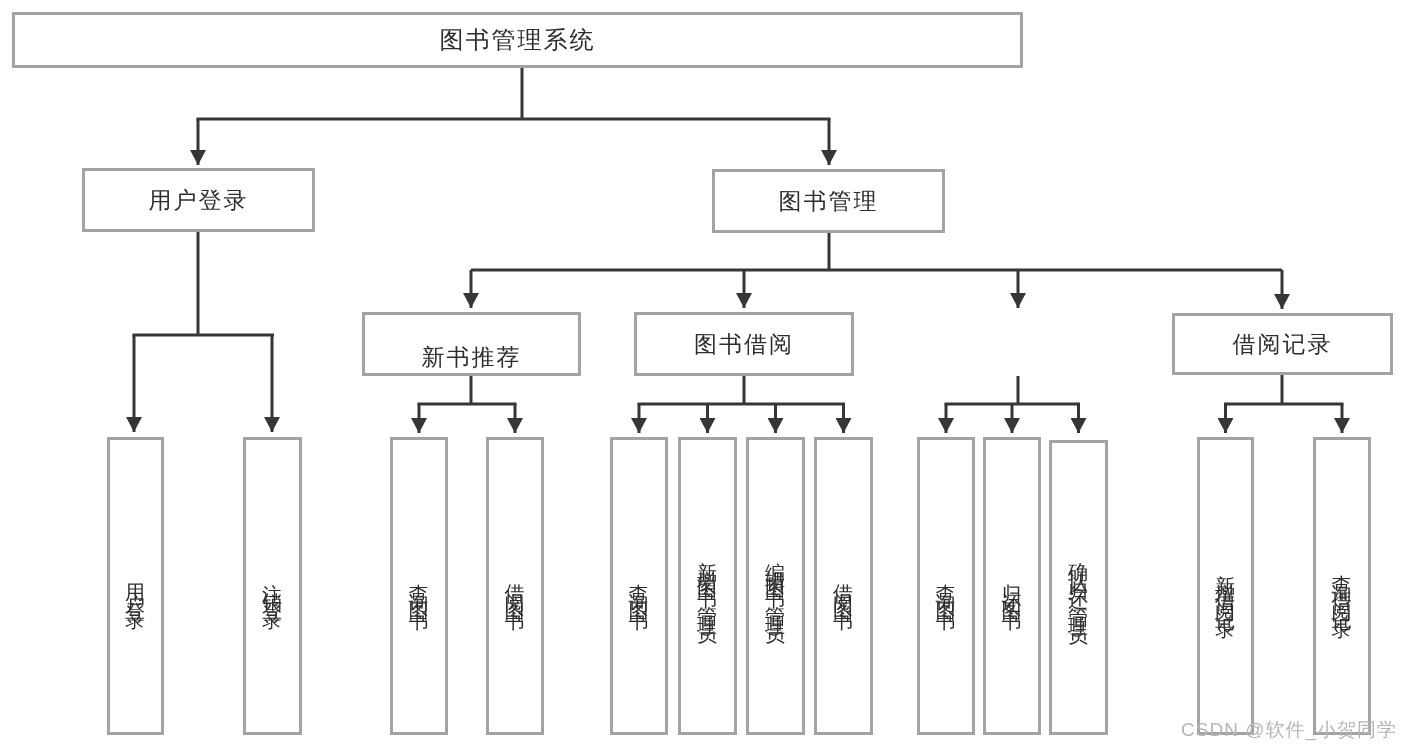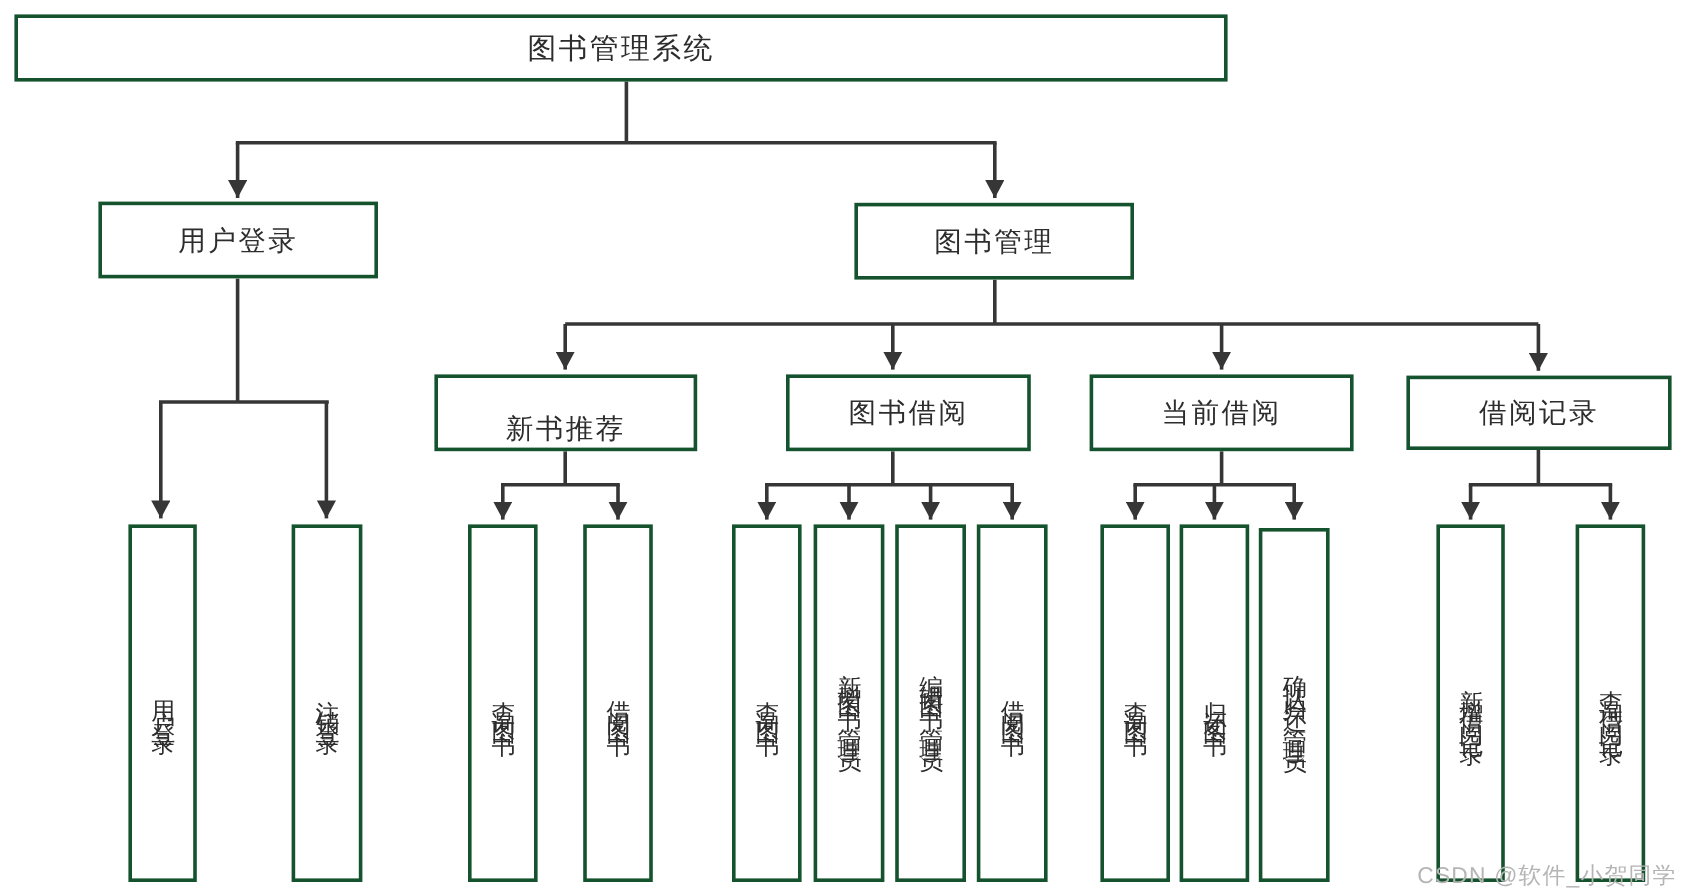--- a/index.html
+++ b/index.html
@@ -18,21 +18,21 @@
   .connectors {
     position: absolute;
     left: 0;
     top: 0;
     z-index: 1;
   }
   .node {
     position: absolute;
     box-sizing: border-box;
     background: #ffffff;
-    border: 3px solid #14532d;
+    border: 3px solid #a3a3a3;
     display: flex;
     align-items: center;
     justify-content: center;
     z-index: 2;
     color: #2d2d2d;
   }
   .hbox span {
     font-size: 23px;
     letter-spacing: 2px;
     white-space: nowrap;
@@ -124,25 +124,22 @@
   <div class="node hbox" style="left:82px; top:168px; width:233px; height:64px;">
     <span>用户登录</span>
   </div>
   <div class="node hbox" style="left:712px; top:169px; width:233px; height:64px;justify-content:center;">
     <span>图书管理</span>
   </div>
 
   <div class="node hbox" style="left:362px; top:312px; width:219px; height:64px;align-items:flex-end;">
     <span>新书推荐</span>
   </div>
-  <div class="node hbox" style="left:655px; top:312px; width:204px; height:64px;">
+  <div class="node hbox" style="left:634px; top:312px; width:220px; height:64px;">
     <span>图书借阅</span>
-  </div>
-  <div class="node hbox" style="left:908px; top:312px; width:220px; height:64px;">
-    <span>当前借阅</span>
   </div>
   <div class="node hbox" style="left:1172px; top:313px; width:221px; height:62px;">
     <span>借阅记录</span>
   </div>
 
   <div class="node vbox" style="left:107px; top:437px; width:57px; height:298px;">
     <span>用户登录</span>
   </div>
   <div class="node vbox" style="left:243px; top:437px; width:59px; height:298px;">
     <span>注销登录</span>

